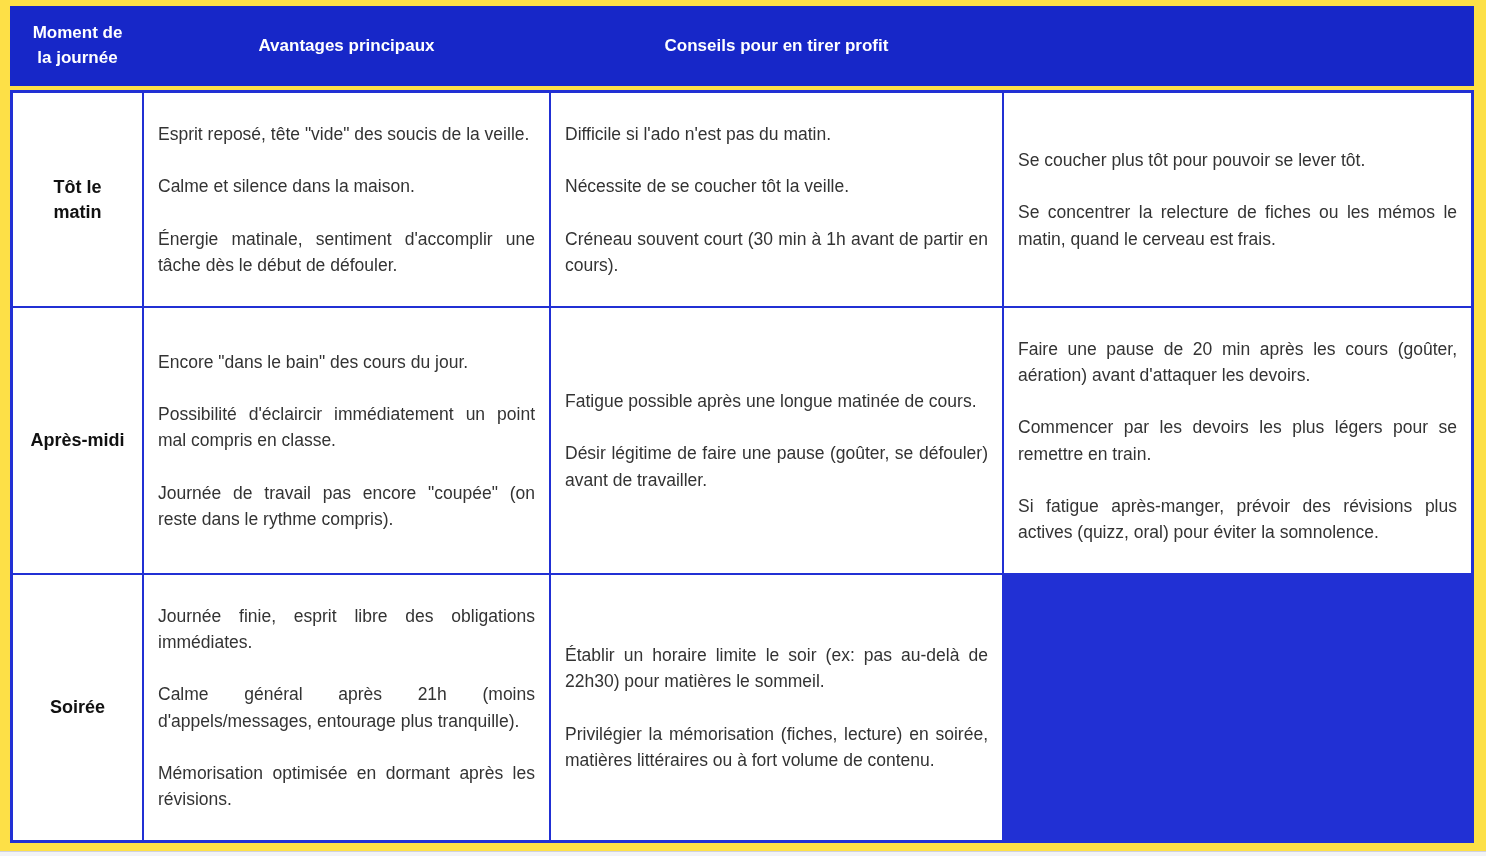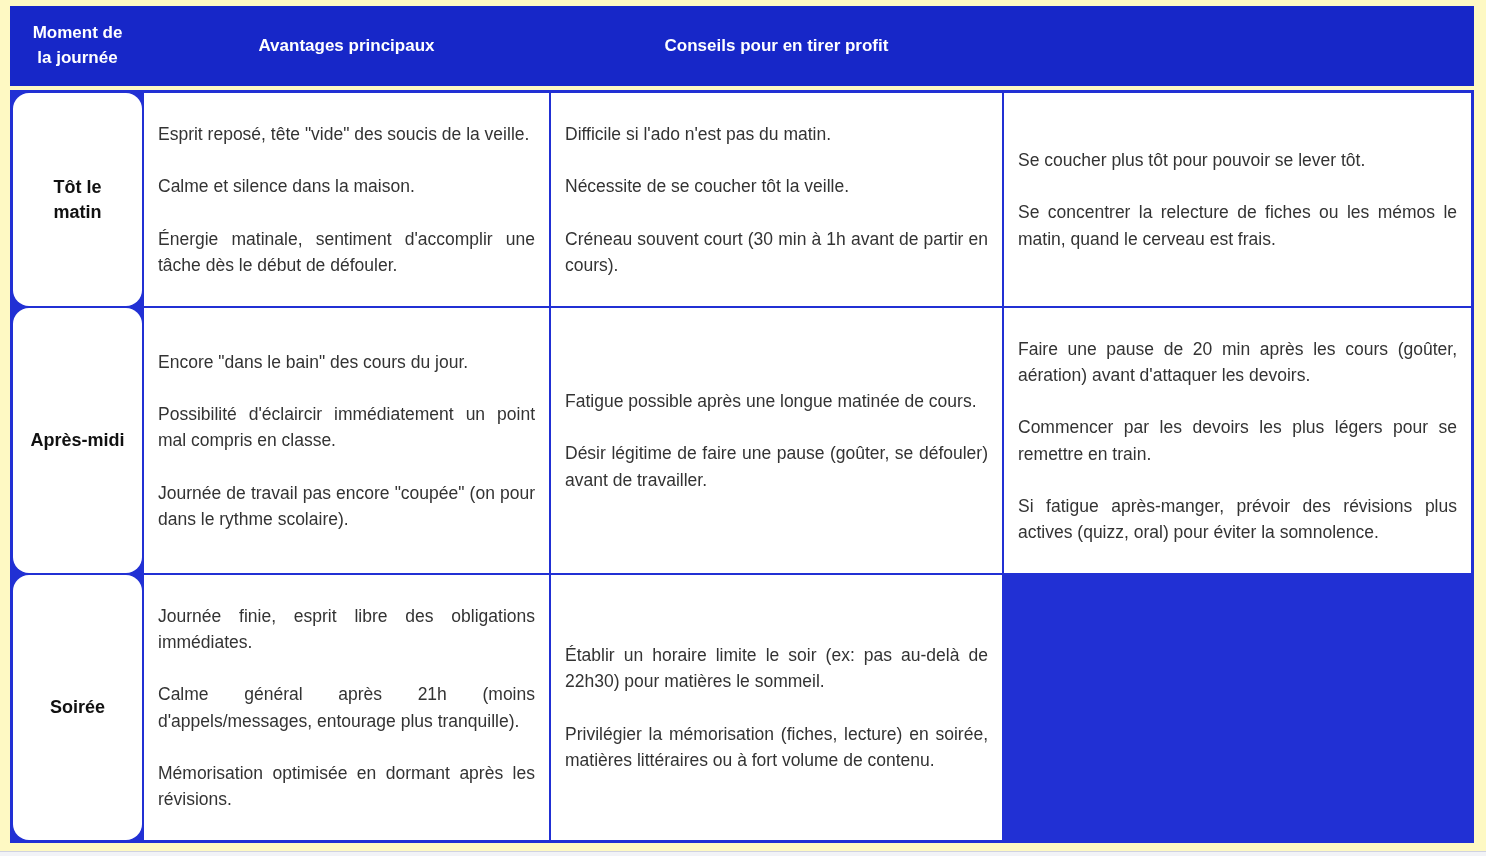--- a/index.html
+++ b/index.html
@@ -10,21 +10,21 @@
     --label-text:#111111;
     --page-edge:#cfd2e0;
     --page-edge-fill:#f2f3f7;
   }
   *{box-sizing:border-box;}
   html,body{margin:0;padding:0;}
   body{background:#ffffff;}
   .page{
     position:relative;
     width:1486px;height:856px;
-    background:#fef9c3;
+    background:#fde047;
     font-family:"Liberation Sans", sans-serif;
     overflow:hidden;
   }
   
   .thead{
     position:absolute;left:10px;top:6px;
     width:1464px;height:80px;
     display:grid;
     grid-template-columns:129px 405px 451px 467px;
     gap:2px;
@@ -57,21 +57,20 @@
     overflow:hidden;
   }
   .td.moment{
     display:flex;align-items:center;justify-content:center;
     text-align:center;
     font-weight:bold;
     font-size:18px;
     line-height:1.35;
     color:var(--label-text);
     white-space:pre-line;
-    border-radius:16px;
   }
   .td.content{
     display:flex;flex-direction:column;justify-content:center;
     padding:2px 13px;
     color:var(--body-text);
     font-size:17.5px;
     line-height:1.5;
   }
   .td.content p{
     margin:13px 1px;
@@ -113,21 +112,21 @@
       </div>
     <div class="td content">
         <p>Se coucher plus tôt pour pouvoir se lever tôt.</p>
         <p>Se concentrer la relecture de fiches ou les mémos le matin, quand le cerveau est frais.</p>
       </div>
 
     <div class="td moment">Après-midi</div>
     <div class="td content">
         <p>Encore "dans le bain" des cours du jour.</p>
         <p>Possibilité d'éclaircir immédiatement un point mal compris en classe.</p>
-        <p>Journée de travail pas encore "coupée" (on pour dans le rythme scolaire).</p>
+        <p>Journée de travail pas encore "coupée" (on reste dans le rythme compris).</p>
       </div>
     <div class="td content">
         <p>Fatigue possible après une longue matinée de cours.</p>
         <p>Désir légitime de faire une pause (goûter, se défouler) avant de travailler.</p>
       </div>
     <div class="td content">
         <p>Faire une pause de 20 min après les cours (goûter, aération) avant d'attaquer les devoirs.</p>
         <p>Commencer par les devoirs les plus légers pour se remettre en train.</p>
         <p>Si fatigue après-manger, prévoir des révisions plus actives (quizz, oral) pour éviter la somnolence.</p>
       </div>

